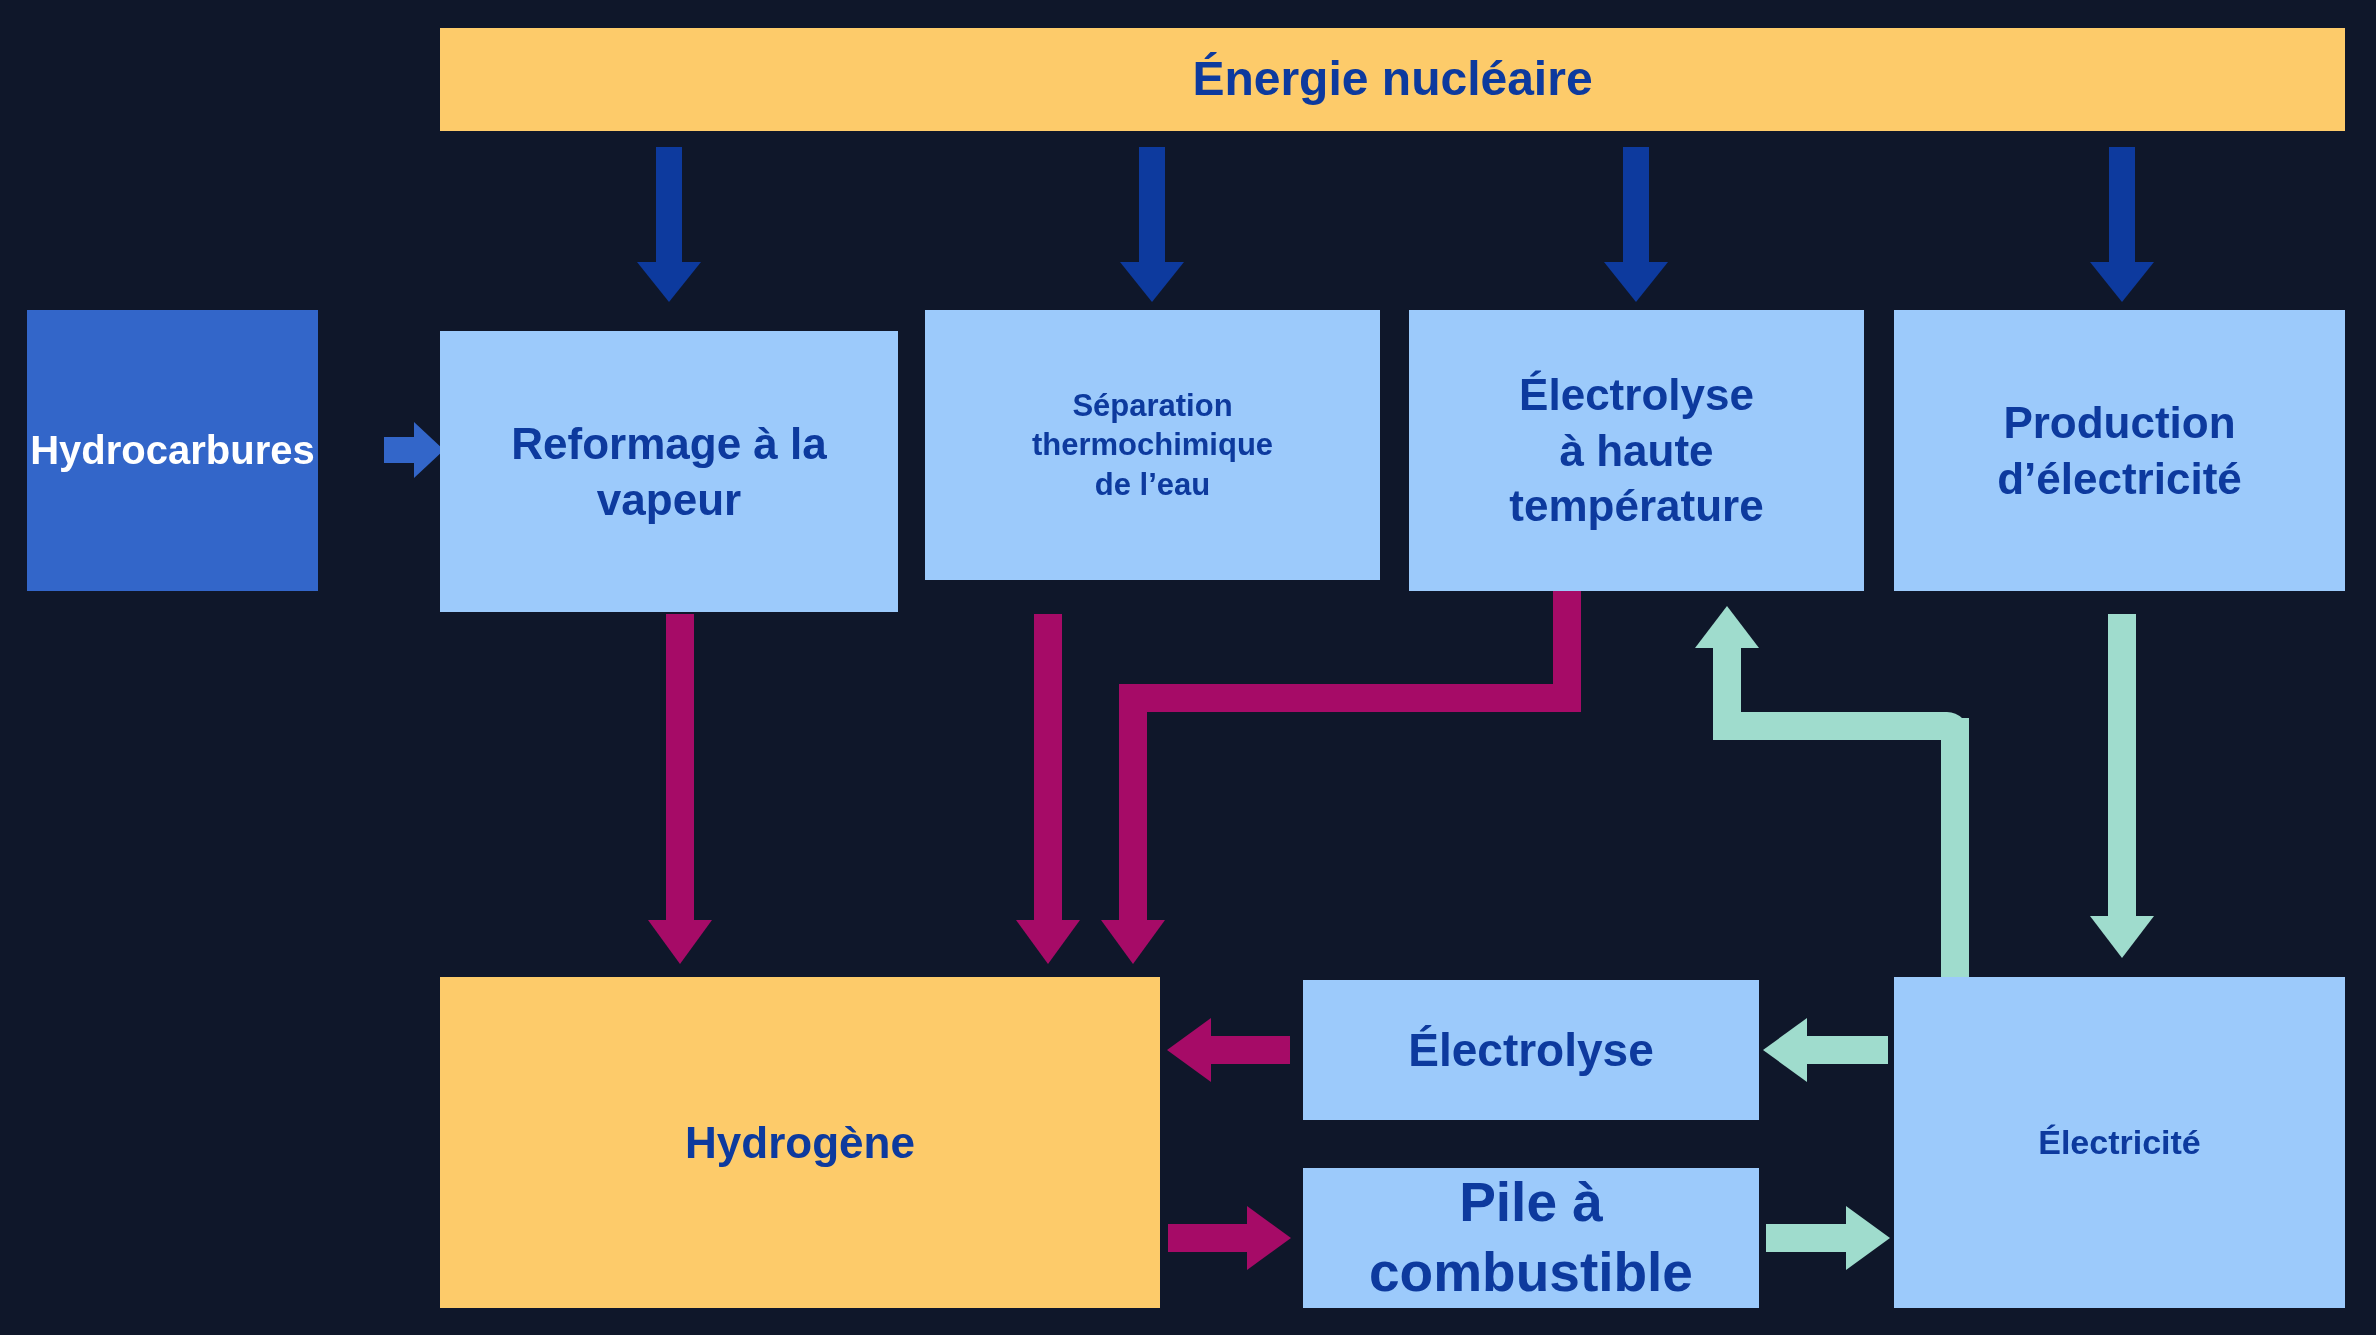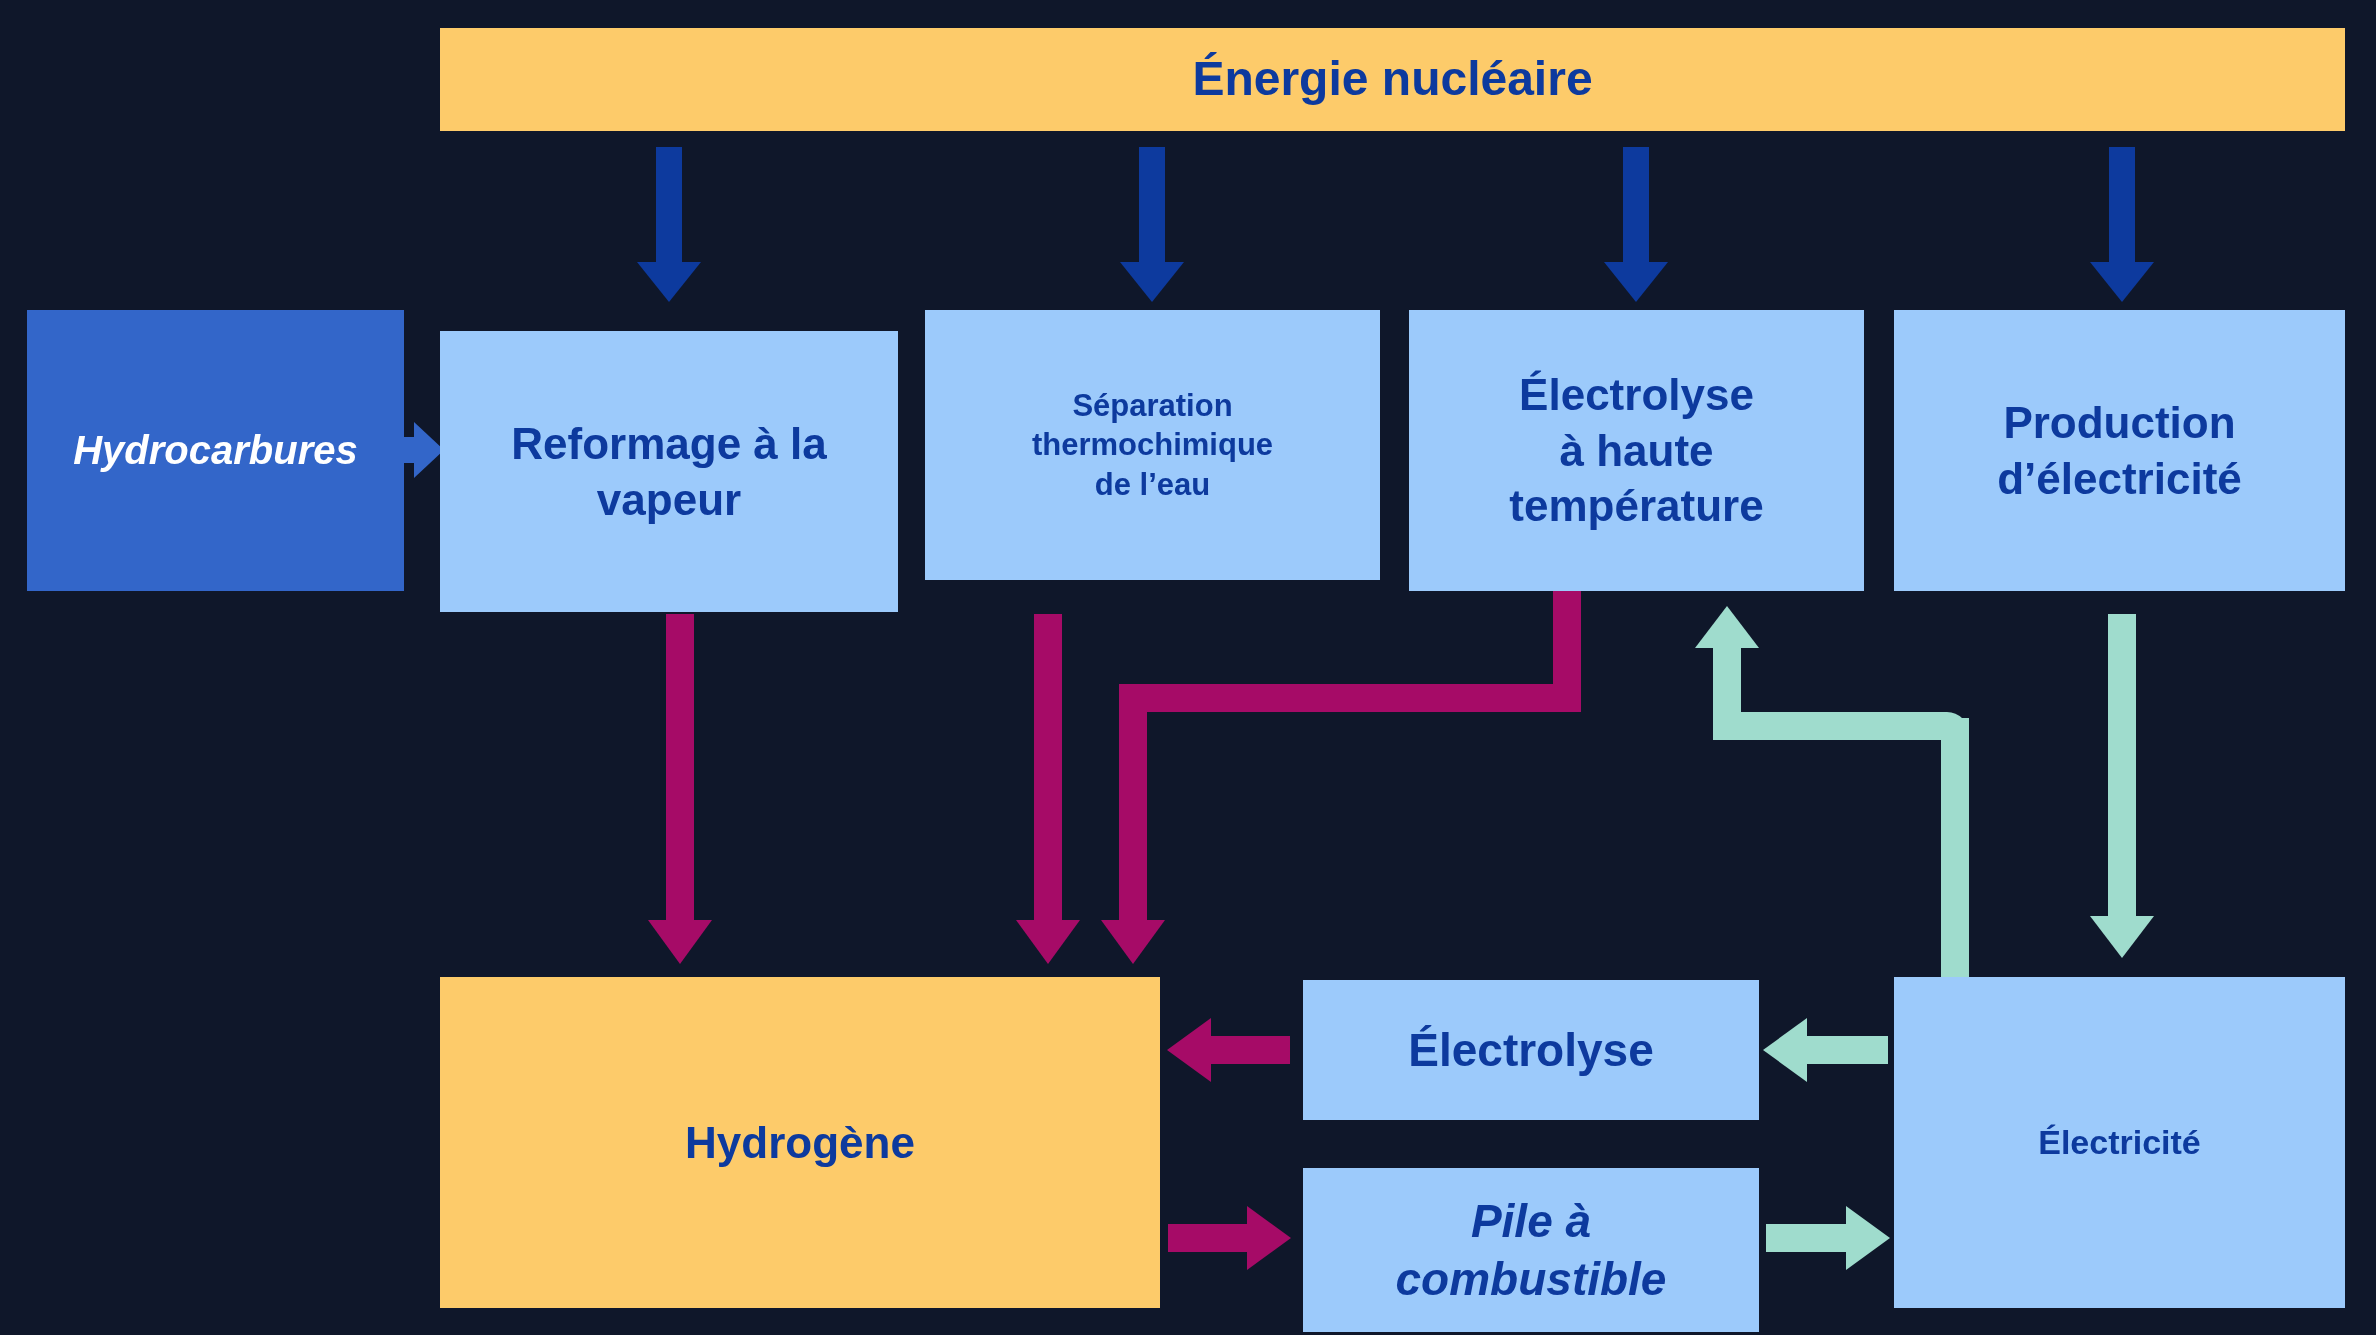--- a/index.html
+++ b/index.html
@@ -62,21 +62,21 @@
 
   <div class="seg navy" style="left:1139px;top:147px;width:26px;height:117px;"></div>
   <div class="tri down navy" style="left:1120px;top:262px;"></div>
 
   <div class="seg navy" style="left:1623px;top:147px;width:26px;height:117px;"></div>
   <div class="tri down navy" style="left:1604px;top:262px;"></div>
 
   <div class="seg navy" style="left:2109px;top:147px;width:26px;height:117px;"></div>
   <div class="tri down navy" style="left:2090px;top:262px;"></div>
 
-  <div class="box bg-blue white-text" style="left:27px;top:310px;width:377px;height:281px;font-size:40px;font-style:italic;">
+  <div class="box bg-blue white-text" style="left:27px;top:310px;width:291px;height:281px;font-size:40px;">
     <span>Hydrocarbures</span>
   </div>
   <div class="seg blue" style="left:384px;top:437px;width:30px;height:26px;"></div>
   <div class="tri right blue" style="left:414px;top:422px;"></div>
 
   <div class="box bg-lightblue navy-text" style="left:440px;top:310px;width:458px;height:281px;font-size:44px;margin-top:21px;">
     <span>Reformage à la
 vapeur</span>
   </div>
   <div class="box bg-lightblue navy-text" style="left:925px;top:310px;width:455px;height:270px;font-size:31px;">
@@ -112,21 +112,21 @@
 
   <div class="seg teal" style="left:2108px;top:614px;width:28px;height:302px;"></div>
   <div class="tri down teal" style="left:2090px;top:916px;"></div>
 
   <div class="box bg-orange navy-text" style="left:440px;top:977px;width:720px;height:331px;font-size:44px;">
     <span>Hydrogène</span>
   </div>
   <div class="box bg-lightblue navy-text" style="left:1303px;top:980px;width:456px;height:140px;font-size:46px;">
     <span>Électrolyse</span>
   </div>
-  <div class="box bg-lightblue navy-text" style="left:1303px;top:1168px;width:456px;height:164px;font-size:46px;font-style:italic;">
+  <div class="box bg-lightblue navy-text" style="left:1303px;top:1168px;width:456px;height:140px;font-size:55px;">
     <span>Pile à
 combustible</span>
   </div>
   <div class="box bg-lightblue navy-text" style="left:1894px;top:977px;width:451px;height:331px;font-size:34px;">
     <span>Électricité</span>
   </div>
 
   <div class="tri left magenta" style="left:1167px;top:1018px;"></div>
   <div class="seg magenta" style="left:1211px;top:1036px;width:79px;height:28px;"></div>
 

